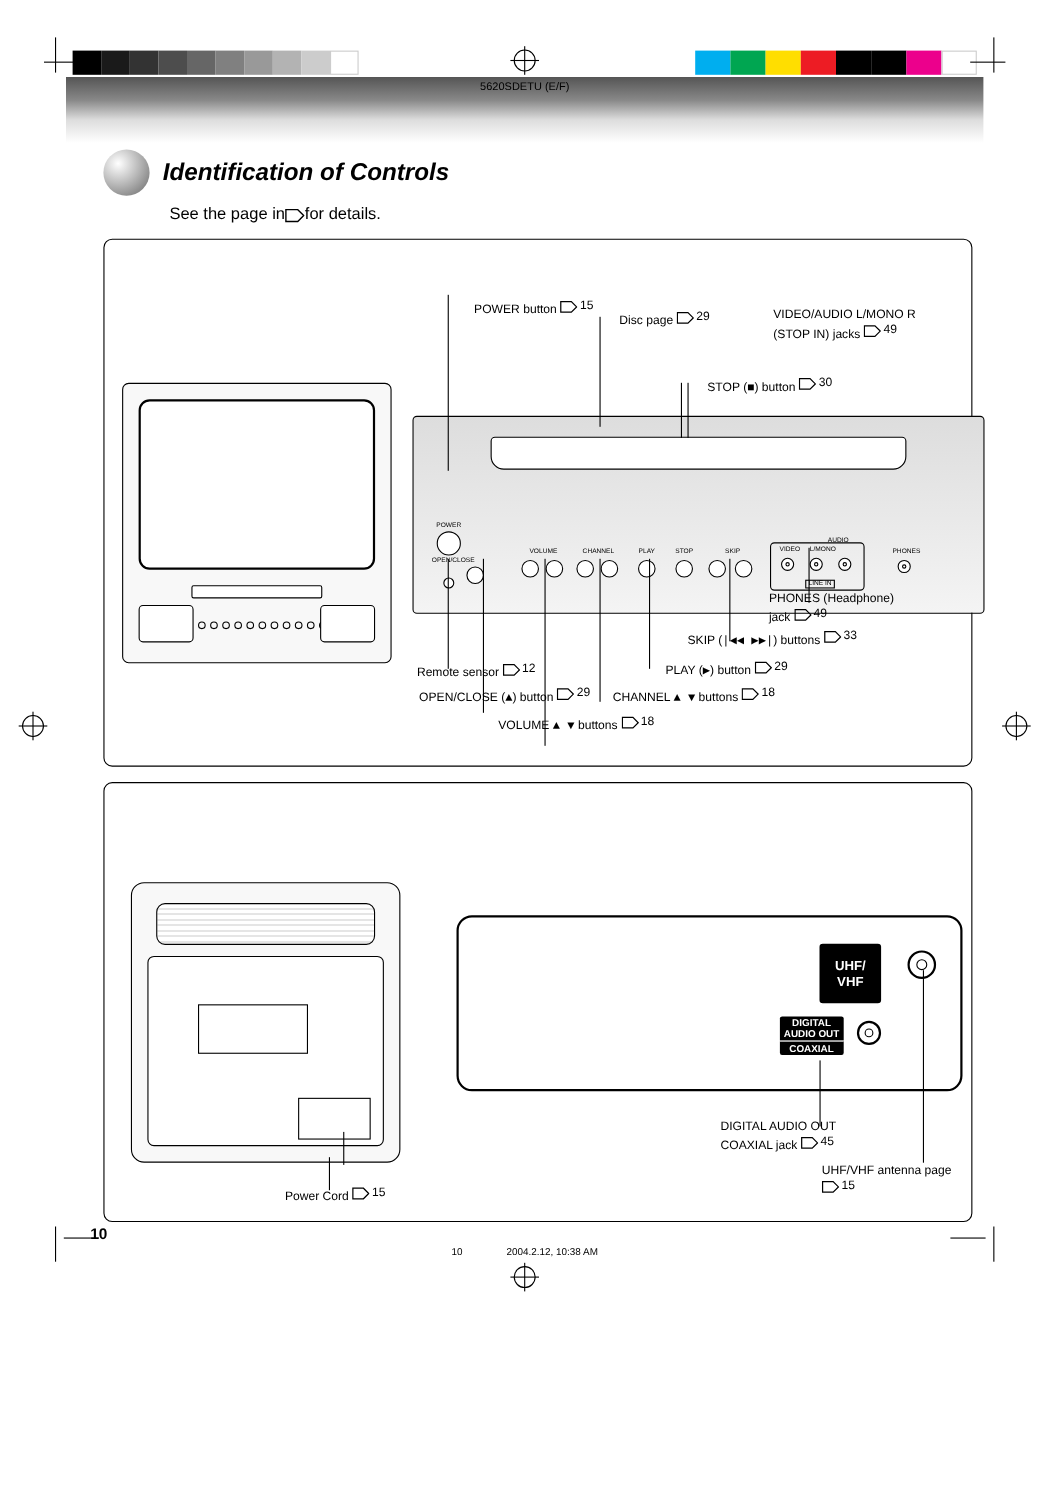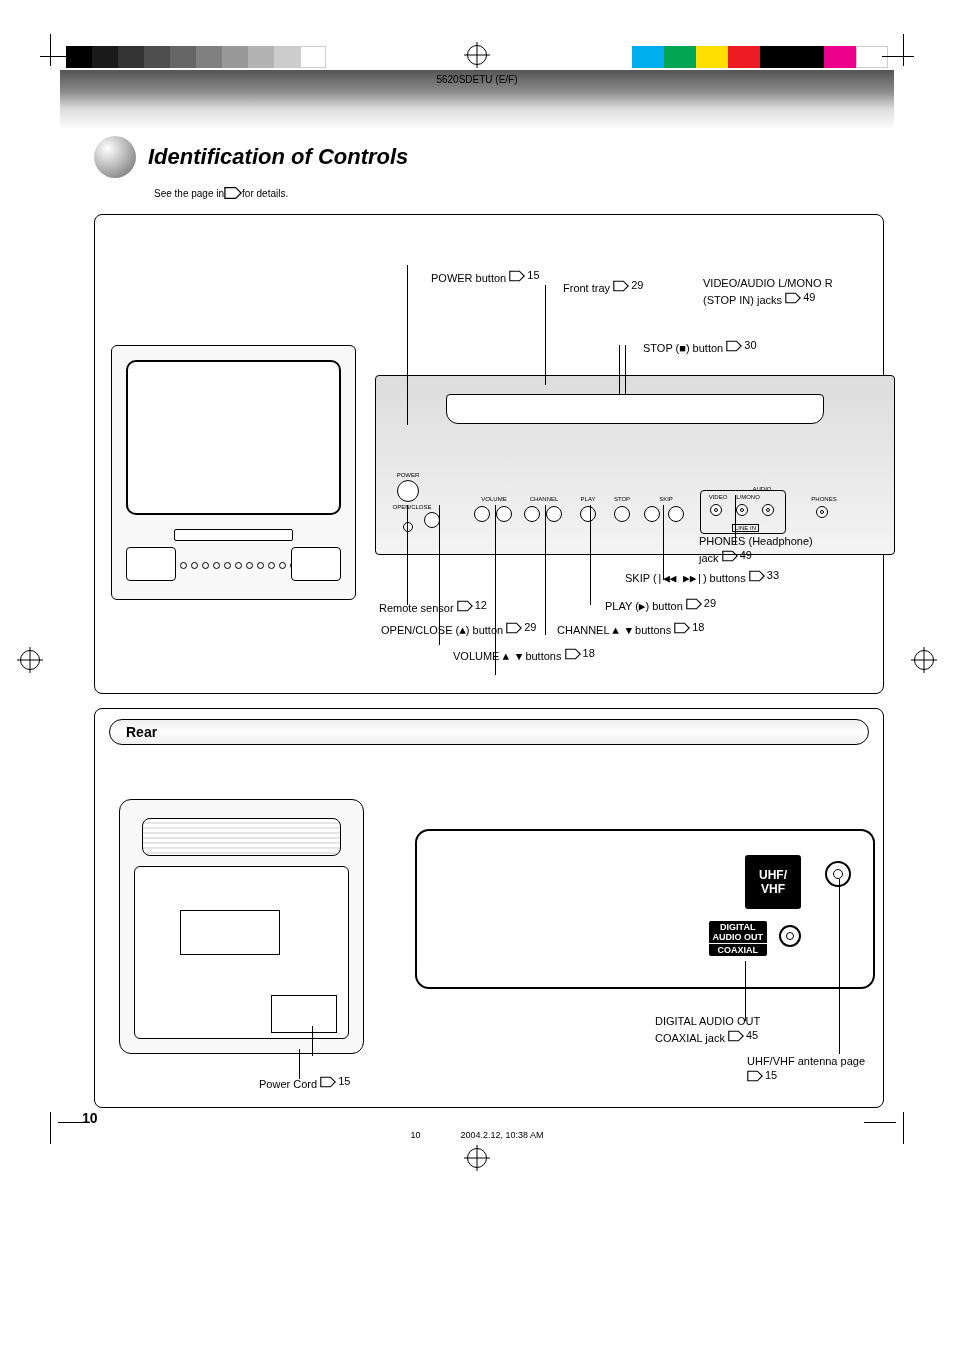--- a/index.html
+++ b/index.html
@@ -59,22 +59,22 @@
     display: flex; align-items: center; gap: 12px;
     margin-top: 6px;
   }
   .sphere {
     width: 42px; height: 42px; border-radius: 50%;
     background: radial-gradient(circle at 32% 30%, #fff 0%, #bbb 45%, #666 100%);
   }
   .page-title { font-size: 22px; font-weight: bold; font-style: italic; }
   .subtitle-row {
     margin-top: 8px; margin-left: 60px;
-    font-size: 10px;
-    display: flex; align-items: center; gap: 0;
+    font-size: 15px;
+    display: flex; align-items: flex-end; gap: 0;
   }
   .page-ref { display: inline-flex; align-items: center; gap: 3px; }
   .page-ref svg { width: 18px; height: 14px; }
 
   .panel {
     border: 1.5px solid #000; border-radius: 8px;
     margin-top: 14px; padding: 10px 14px 16px;
     position: relative;
   }
   .section-bar {
@@ -372,21 +372,21 @@
     <div class="callout" style="top:54px;left:336px">
       <span>POWER button</span>
       <span class="pr">
           <svg viewBox="0 0 20 14">
             <path d="M1 1 H13 L19 7 L13 13 H1 Z" fill="none" stroke="#000" stroke-width="1.4"></path>
           </svg>
           <span>15</span>
         </span>
     </div>
     <div class="callout" style="top:64px;left:468px">
-      <span>Front tray</span>
+      <span>Disc page</span>
       <span class="pr">
           <svg viewBox="0 0 20 14">
             <path d="M1 1 H13 L19 7 L13 13 H1 Z" fill="none" stroke="#000" stroke-width="1.4"></path>
           </svg>
           <span>29</span>
         </span>
     </div>
     <div class="callout" style="top:62px;left:608px">
       <div>VIDEO/AUDIO L/MONO R</div>
       <div><span>(STOP IN) jacks</span>
@@ -467,21 +467,20 @@
       <span class="pr">
           <svg viewBox="0 0 20 14">
             <path d="M1 1 H13 L19 7 L13 13 H1 Z" fill="none" stroke="#000" stroke-width="1.4"></path>
           </svg>
           <span>18</span>
         </span>
     </div>
   </div>
 
   <div class="rear-panel">
-    <div class="section-bar">Rear</div>
 
     <div class="rear-thumb">
       <div class="vent"></div>
       <div class="body"></div>
       <div class="label-box"></div>
       <div class="plate"></div>
       <div class="cord"></div>
     </div>
 
     <div class="rear-close">

